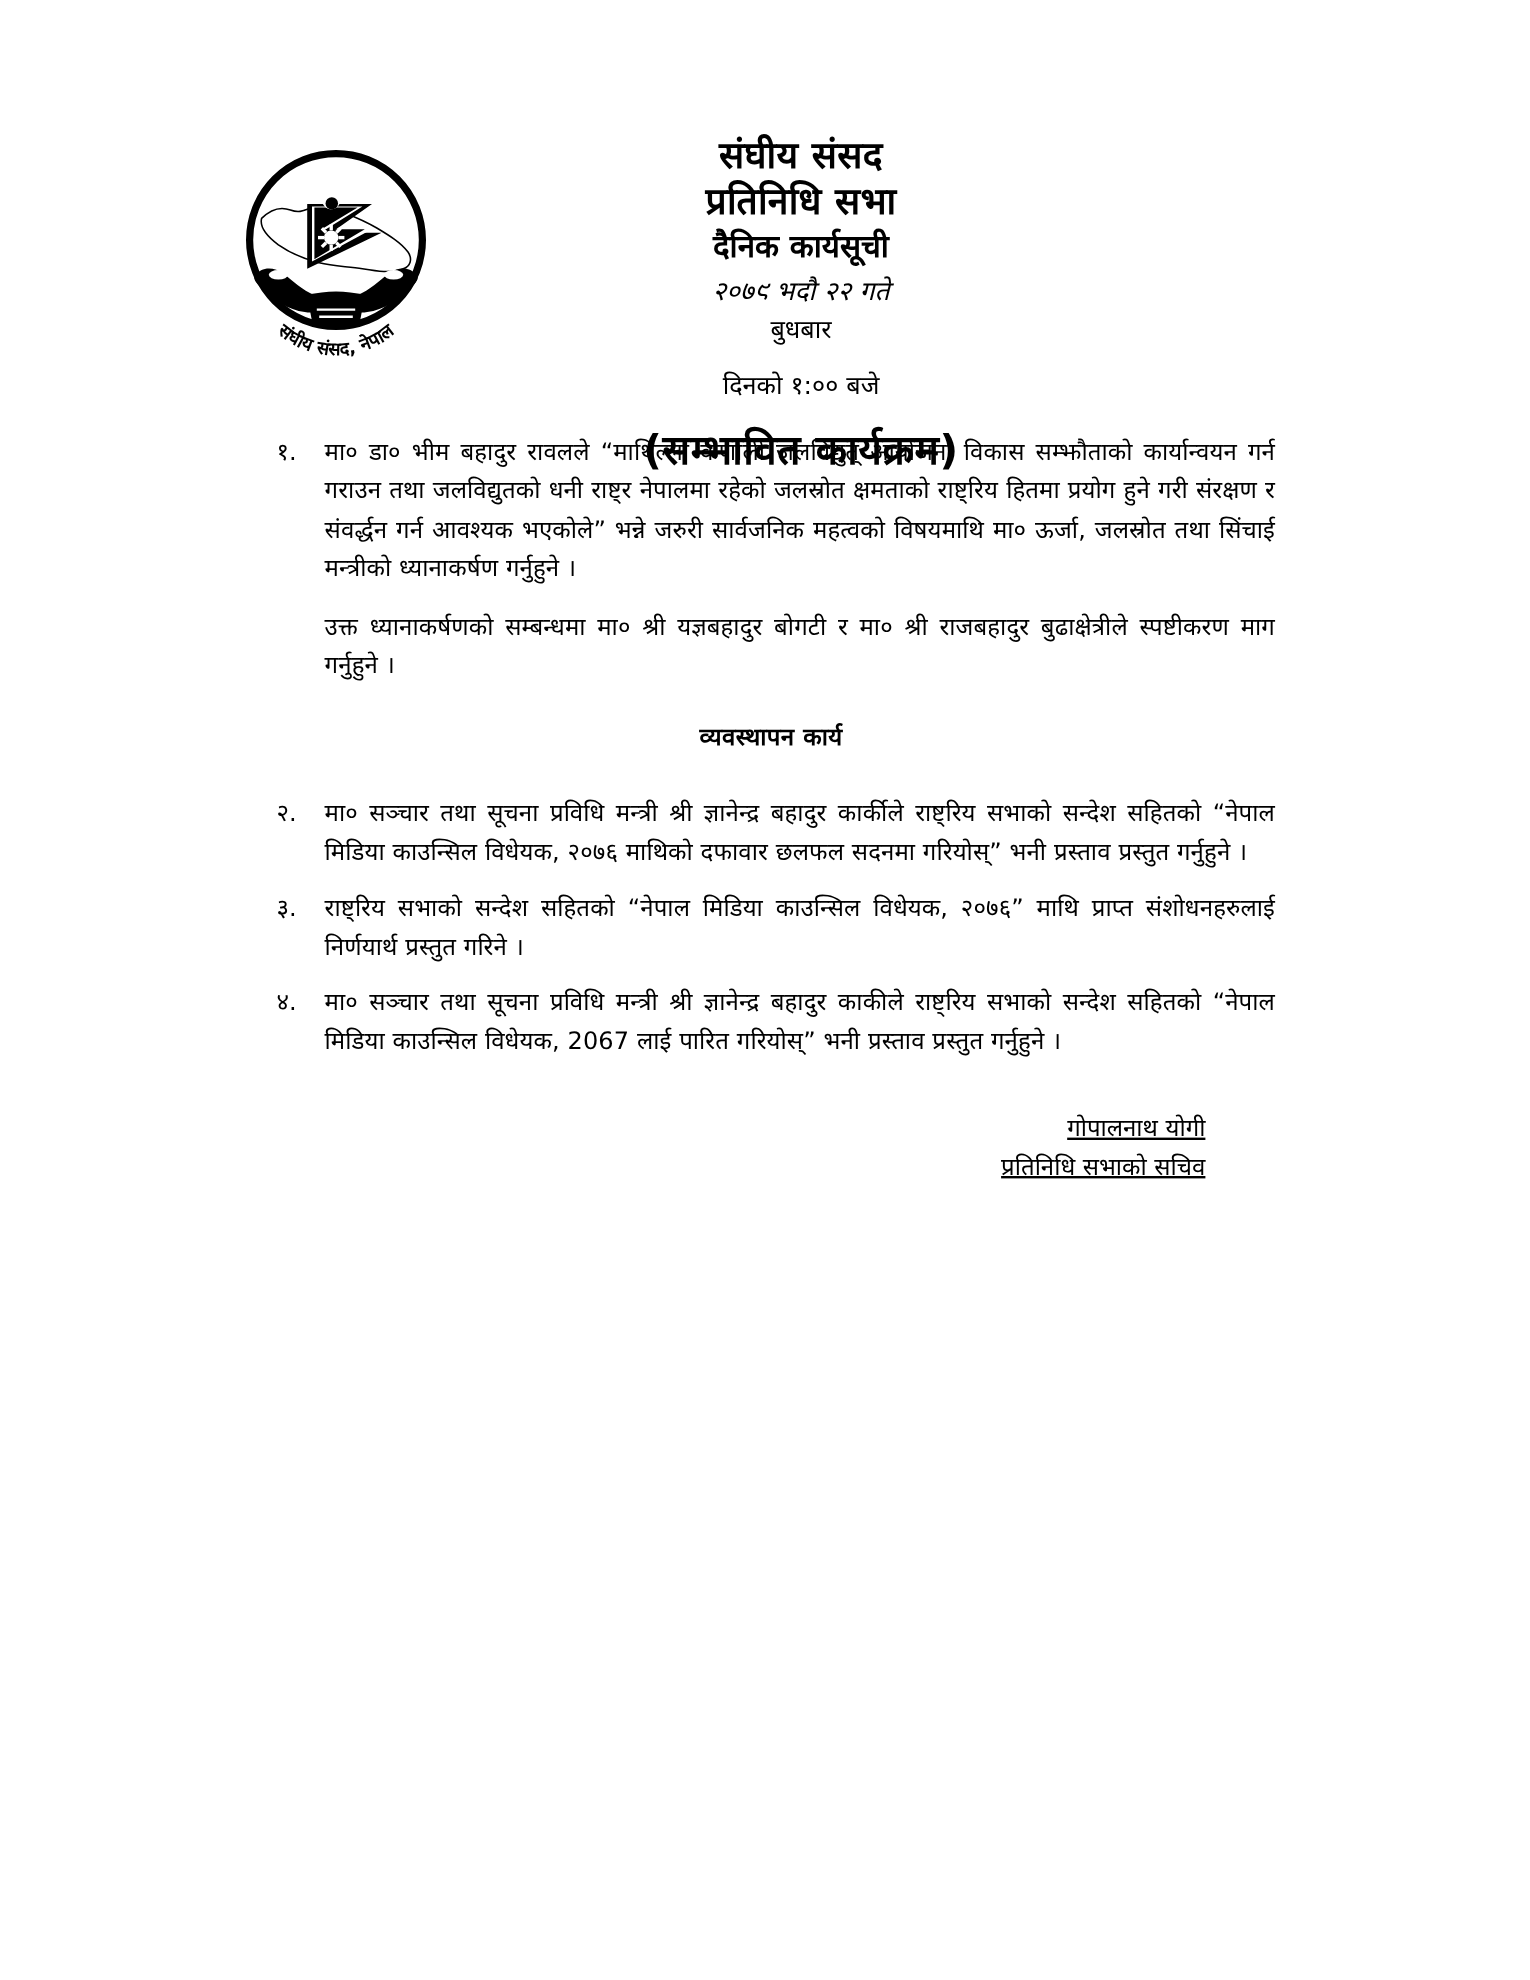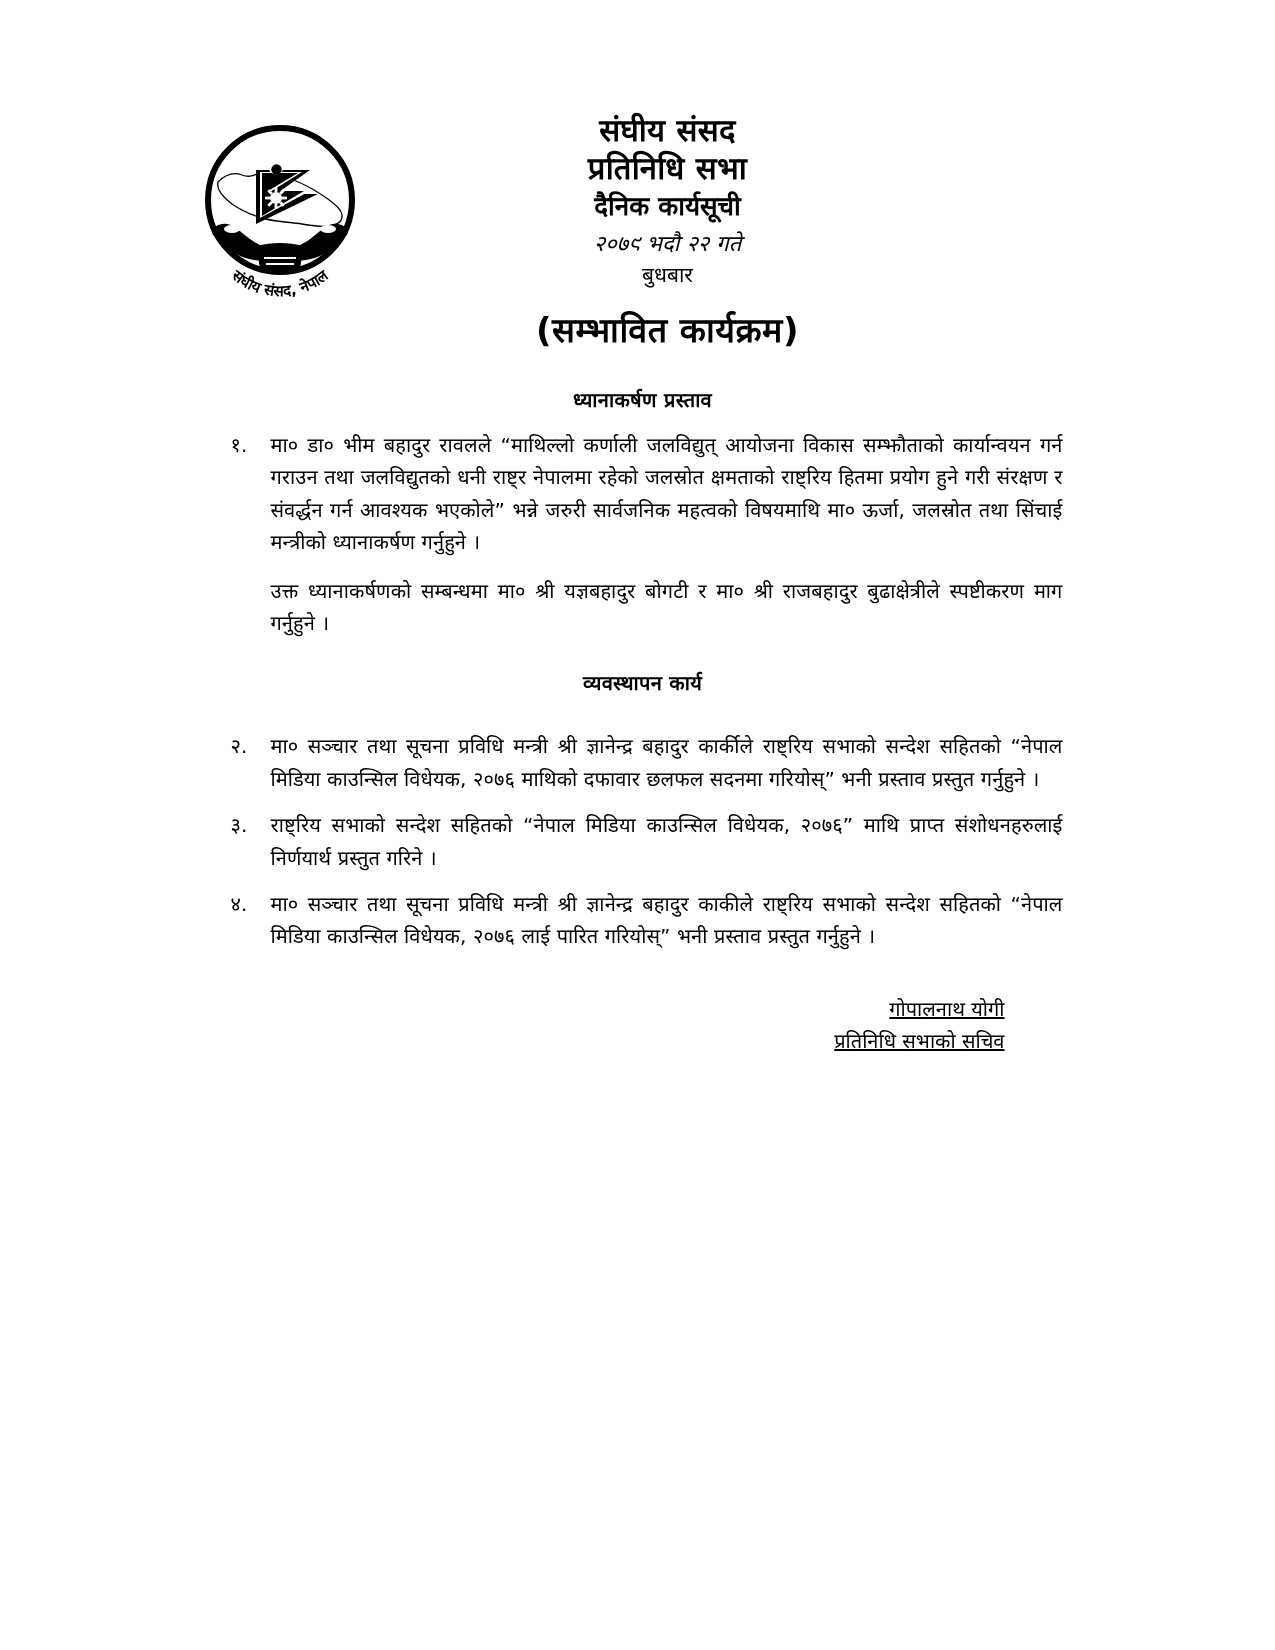--- a/index.html
+++ b/index.html
@@ -210,27 +210,27 @@
         </text>
       </svg>
     </div>
 
     <div class="header-text">
       <div class="org-line1">संघीय संसद</div>
       <div class="org-line2">प्रतिनिधि सभा</div>
       <div class="agenda-title">दैनिक कार्यसूची</div>
       <div class="date-line">२०७९ भदौ २२ गते</div>
       <div class="day-line">बुधबार</div>
+      <div class="time-line">दिनको १:०० बजे</div>
       <div class="probable">(सम्भावित कार्यक्रम)</div>
     </div>
   </div>
 
   <div class="content">
 
-    <div class="section-heading">ध्यानाकर्षण प्रस्ताव</div>
 
     <div class="item">
       <div class="item-num">१.</div>
       <div class="item-body">
         <p class="para">मा० डा० भीम बहादुर रावलले “माथिल्लो कर्णाली जलविद्युत् आयोजना विकास सम्झौताको कार्यान्वयन गर्न गराउन तथा जलविद्युतको धनी राष्ट्र नेपालमा रहेको जलस्रोत क्षमताको राष्ट्रिय हितमा प्रयोग हुने गरी संरक्षण र संवर्द्धन गर्न आवश्यक भएकोले” भन्ने जरुरी सार्वजनिक महत्वको विषयमाथि मा० ऊर्जा, जलस्रोत तथा सिंचाई मन्त्रीको ध्यानाकर्षण गर्नुहुने ।</p>
       </div>
     </div>
 
     <p class="para sub-para">उक्त ध्यानाकर्षणको सम्बन्धमा मा० श्री यज्ञबहादुर बोगटी र मा० श्री राजबहादुर बुढाक्षेत्रीले स्पष्टीकरण माग गर्नुहुने ।</p>
 
@@ -246,21 +246,21 @@
     <div class="item">
       <div class="item-num">३.</div>
       <div class="item-body">
         <p class="para">राष्ट्रिय सभाको सन्देश सहितको “नेपाल मिडिया काउन्सिल विधेयक, २०७६” माथि प्राप्त संशोधनहरुलाई निर्णयार्थ प्रस्तुत गरिने ।</p>
       </div>
     </div>
 
     <div class="item">
       <div class="item-num">४.</div>
       <div class="item-body">
-        <p class="para">मा० सञ्चार तथा सूचना प्रविधि मन्त्री श्री ज्ञानेन्द्र बहादुर काकीले राष्ट्रिय सभाको सन्देश सहितको “नेपाल मिडिया काउन्सिल विधेयक, २०७६ लाई पारित गरियोस्” भनी प्रस्ताव प्रस्तुत गर्नुहुने ।</p>
+        <p class="para">मा० सञ्चार तथा सूचना प्रविधि मन्त्री श्री ज्ञानेन्द्र बहादुर काकीले राष्ट्रिय सभाको सन्देश सहितको “नेपाल मिडिया काउन्सिल विधेयक, 2067 लाई पारित गरियोस्” भनी प्रस्ताव प्रस्तुत गर्नुहुने ।</p>
       </div>
     </div>
 
     <div class="signature">
       <div class="sig-name">गोपालनाथ योगी</div>
       <div class="sig-title">प्रतिनिधि सभाको सचिव</div>
     </div>
 
   </div>
 </div>

